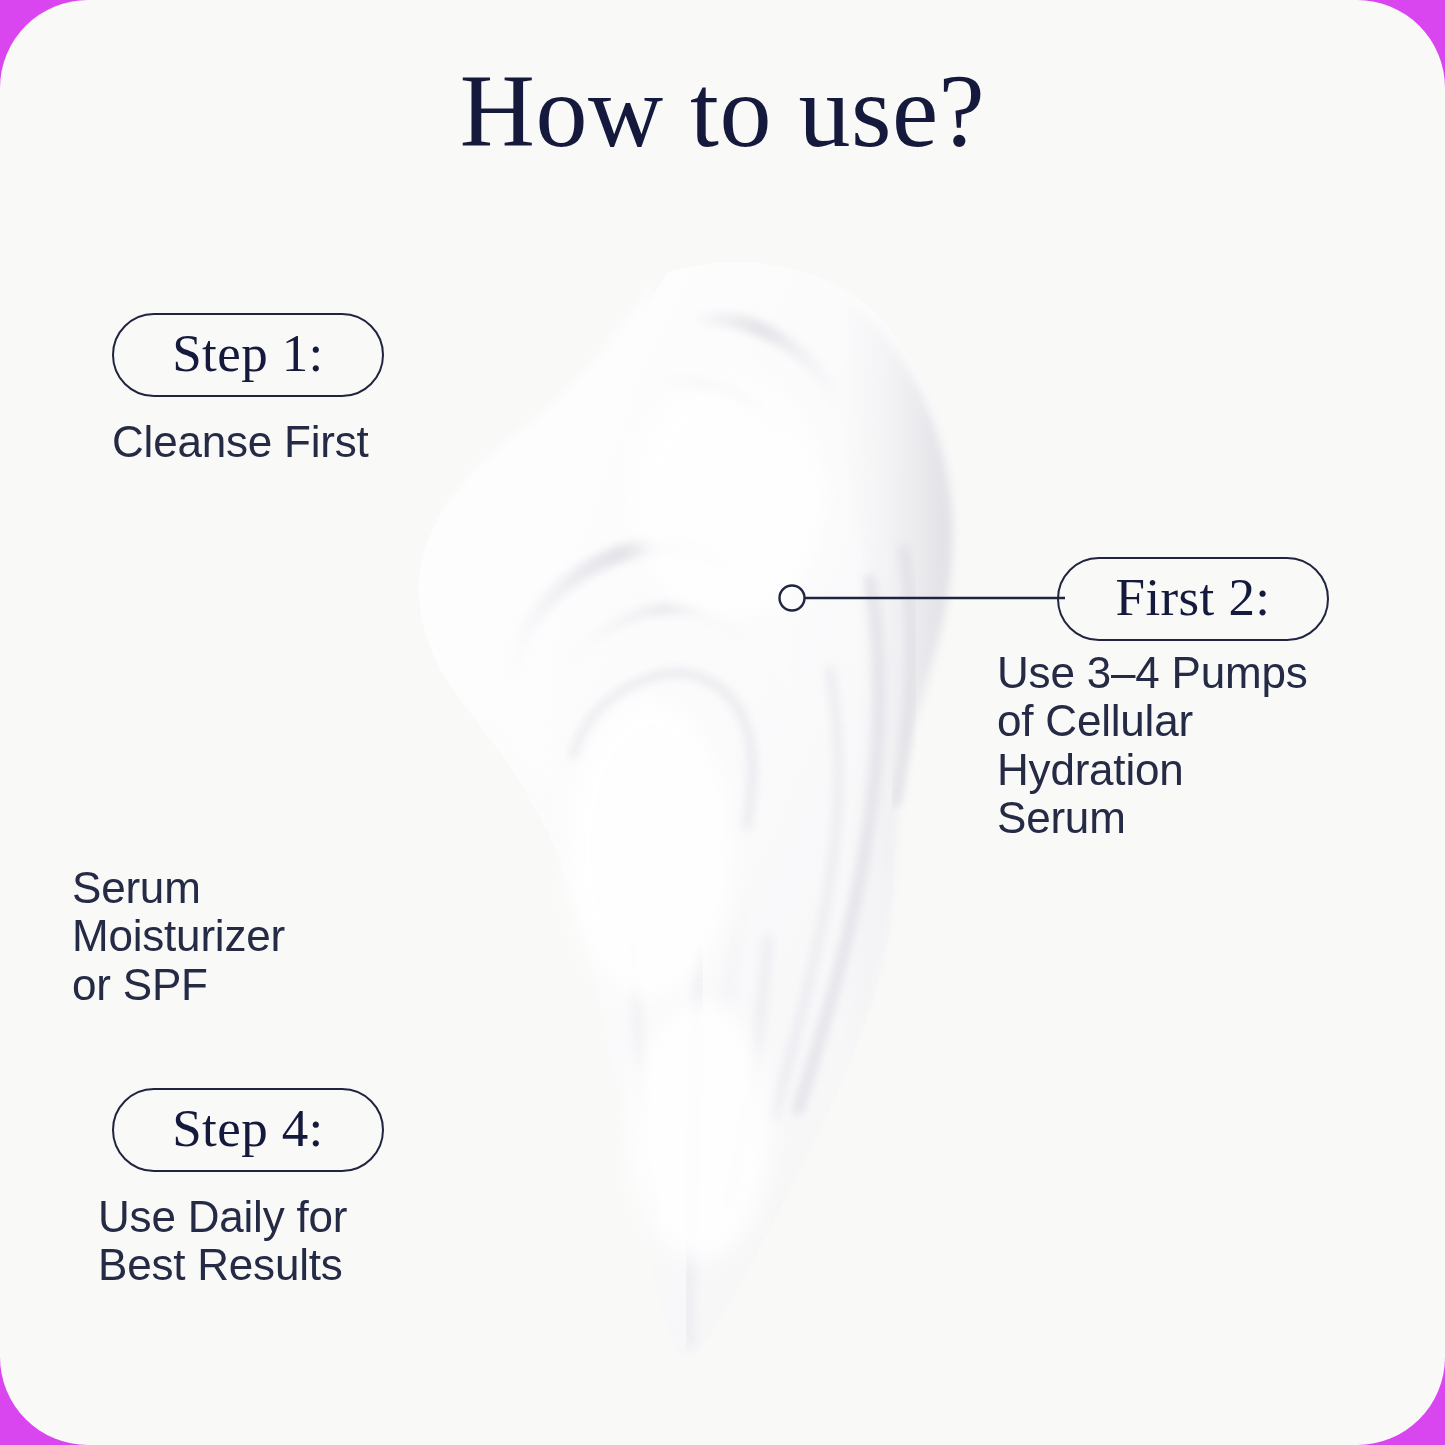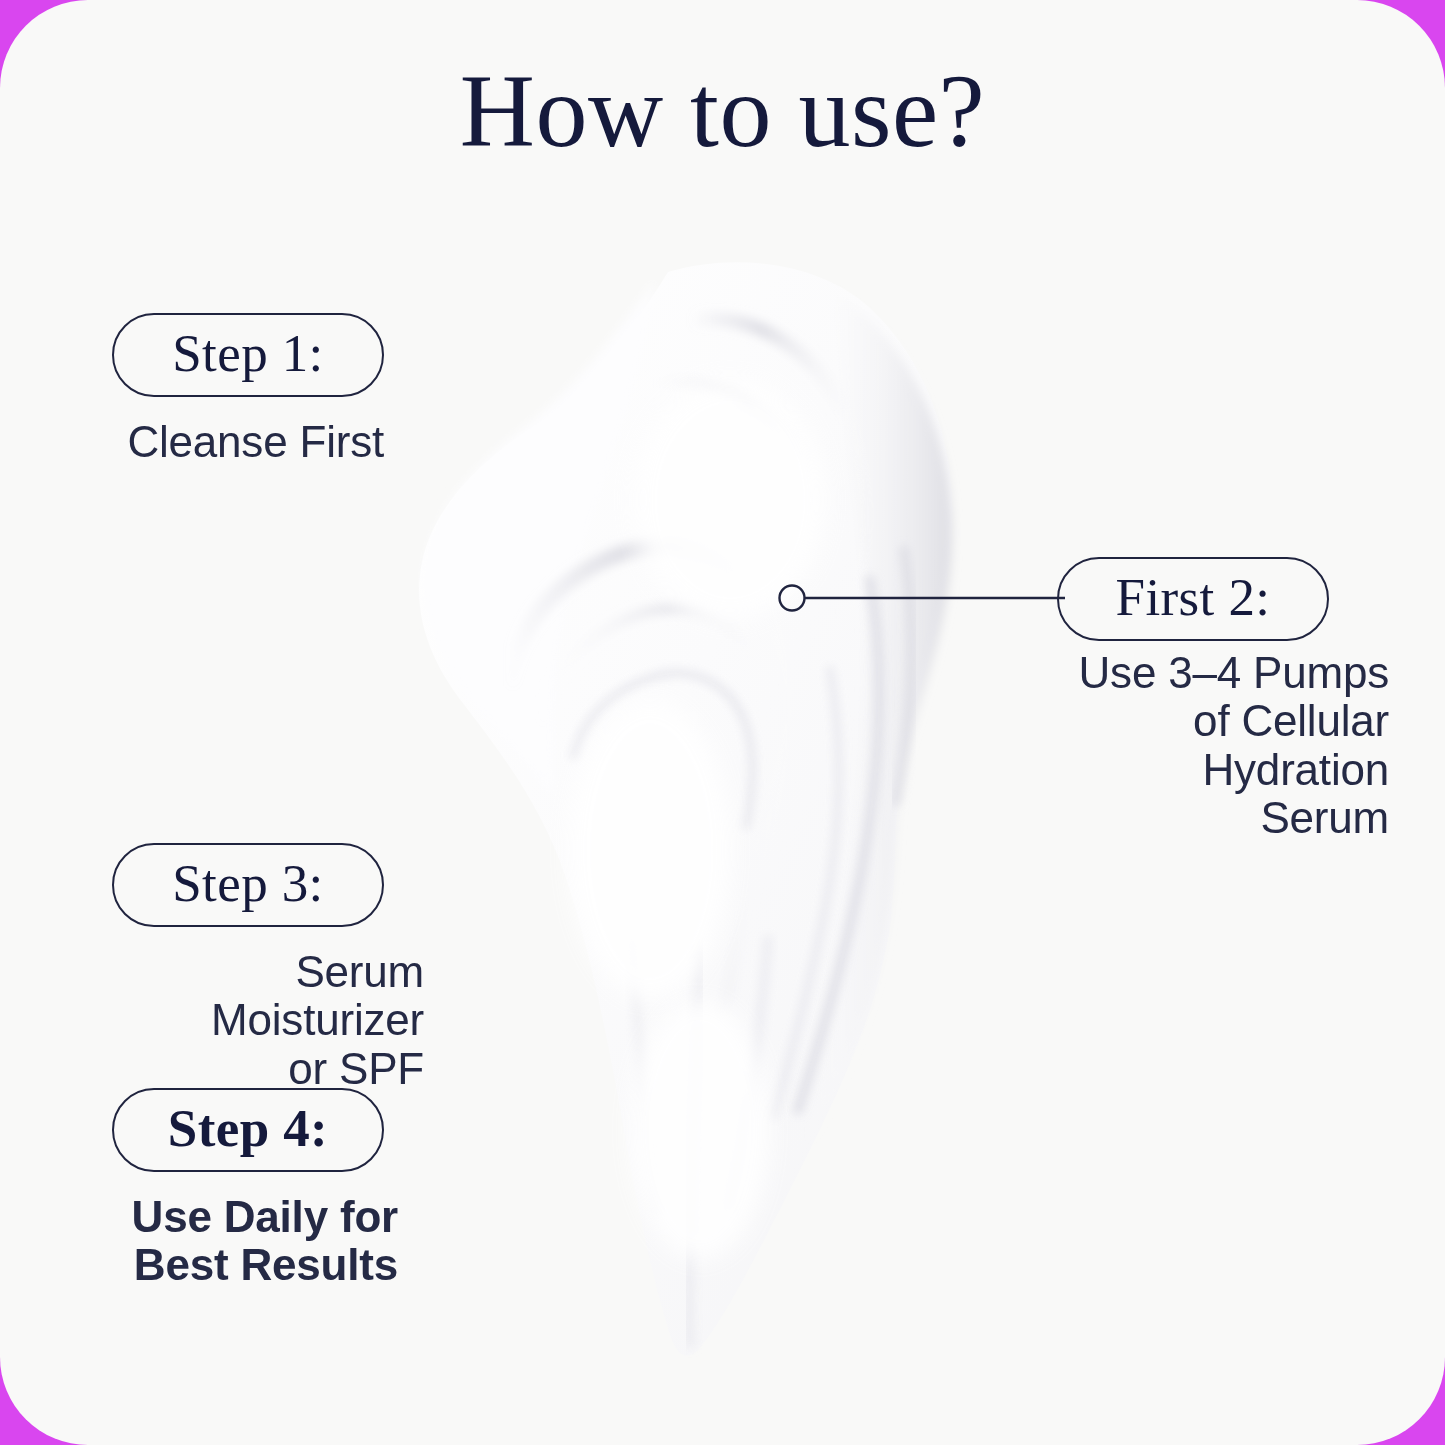--- a/index.html
+++ b/index.html
@@ -68,21 +68,21 @@
     line-height: 1;
     padding-bottom: 4px;
   }
   .desc {
     font-family: "Liberation Sans", sans-serif;
     font-size: 44px;
     line-height: 1.10;
     color: #252a45;
     letter-spacing: -0.2px;
     white-space: pre-line;
-    text-align: right;
+    text-align: left;
   }
 
   
   #step-1 { left: 112px; top: 313px; width: 272px; }
   #step-1 .pill { width: 272px; height: 84px; }
   #step-1 .desc { margin-top: 21px; width: 272px; }
 
   
   #step-2 { left: 1057px; top: 557px; width: 272px; }
   #step-2 .pill { width: 272px; height: 84px; }
@@ -91,21 +91,21 @@
     width: 392px;
     margin-left: -60px;
   }
 
   
   #step-3 { left: 112px; top: 843px; width: 272px; }
   #step-3 .pill { width: 272px; height: 84px; }
   #step-3 .desc { margin-top: 21px; width: 352px; margin-left: -40px; }
 
   
-  #step-4 { left: 112px; top: 1088px; width: 272px; font-weight: bold; }
+  #step-4 { left: 112px; top: 1088px; width: 272px; }
   #step-4 .pill { width: 272px; height: 84px; }
   #step-4 .desc { margin-top: 21px; width: 300px; margin-left: -14px; }
 
   
   .connector {
     position: absolute;
     left: 775px;
     top: 581px;
     width: 290px;
     height: 36px;
@@ -234,21 +234,20 @@
     </div>
 
     <div class="step-block" id="step-2">
       <div class="pill">First 2:</div>
       <div class="desc">Use 3–4 Pumps
 of Cellular Hydration
 Serum</div>
     </div>
 
     <div class="step-block" id="step-3">
-      <div class="pill">Step 3:</div>
       <div class="desc">Serum Moisturizer
 or SPF</div>
     </div>
 
     <div class="step-block" id="step-4">
       <div class="pill">Step 4:</div>
       <div class="desc">Use Daily for
 Best Results</div>
     </div>
 

